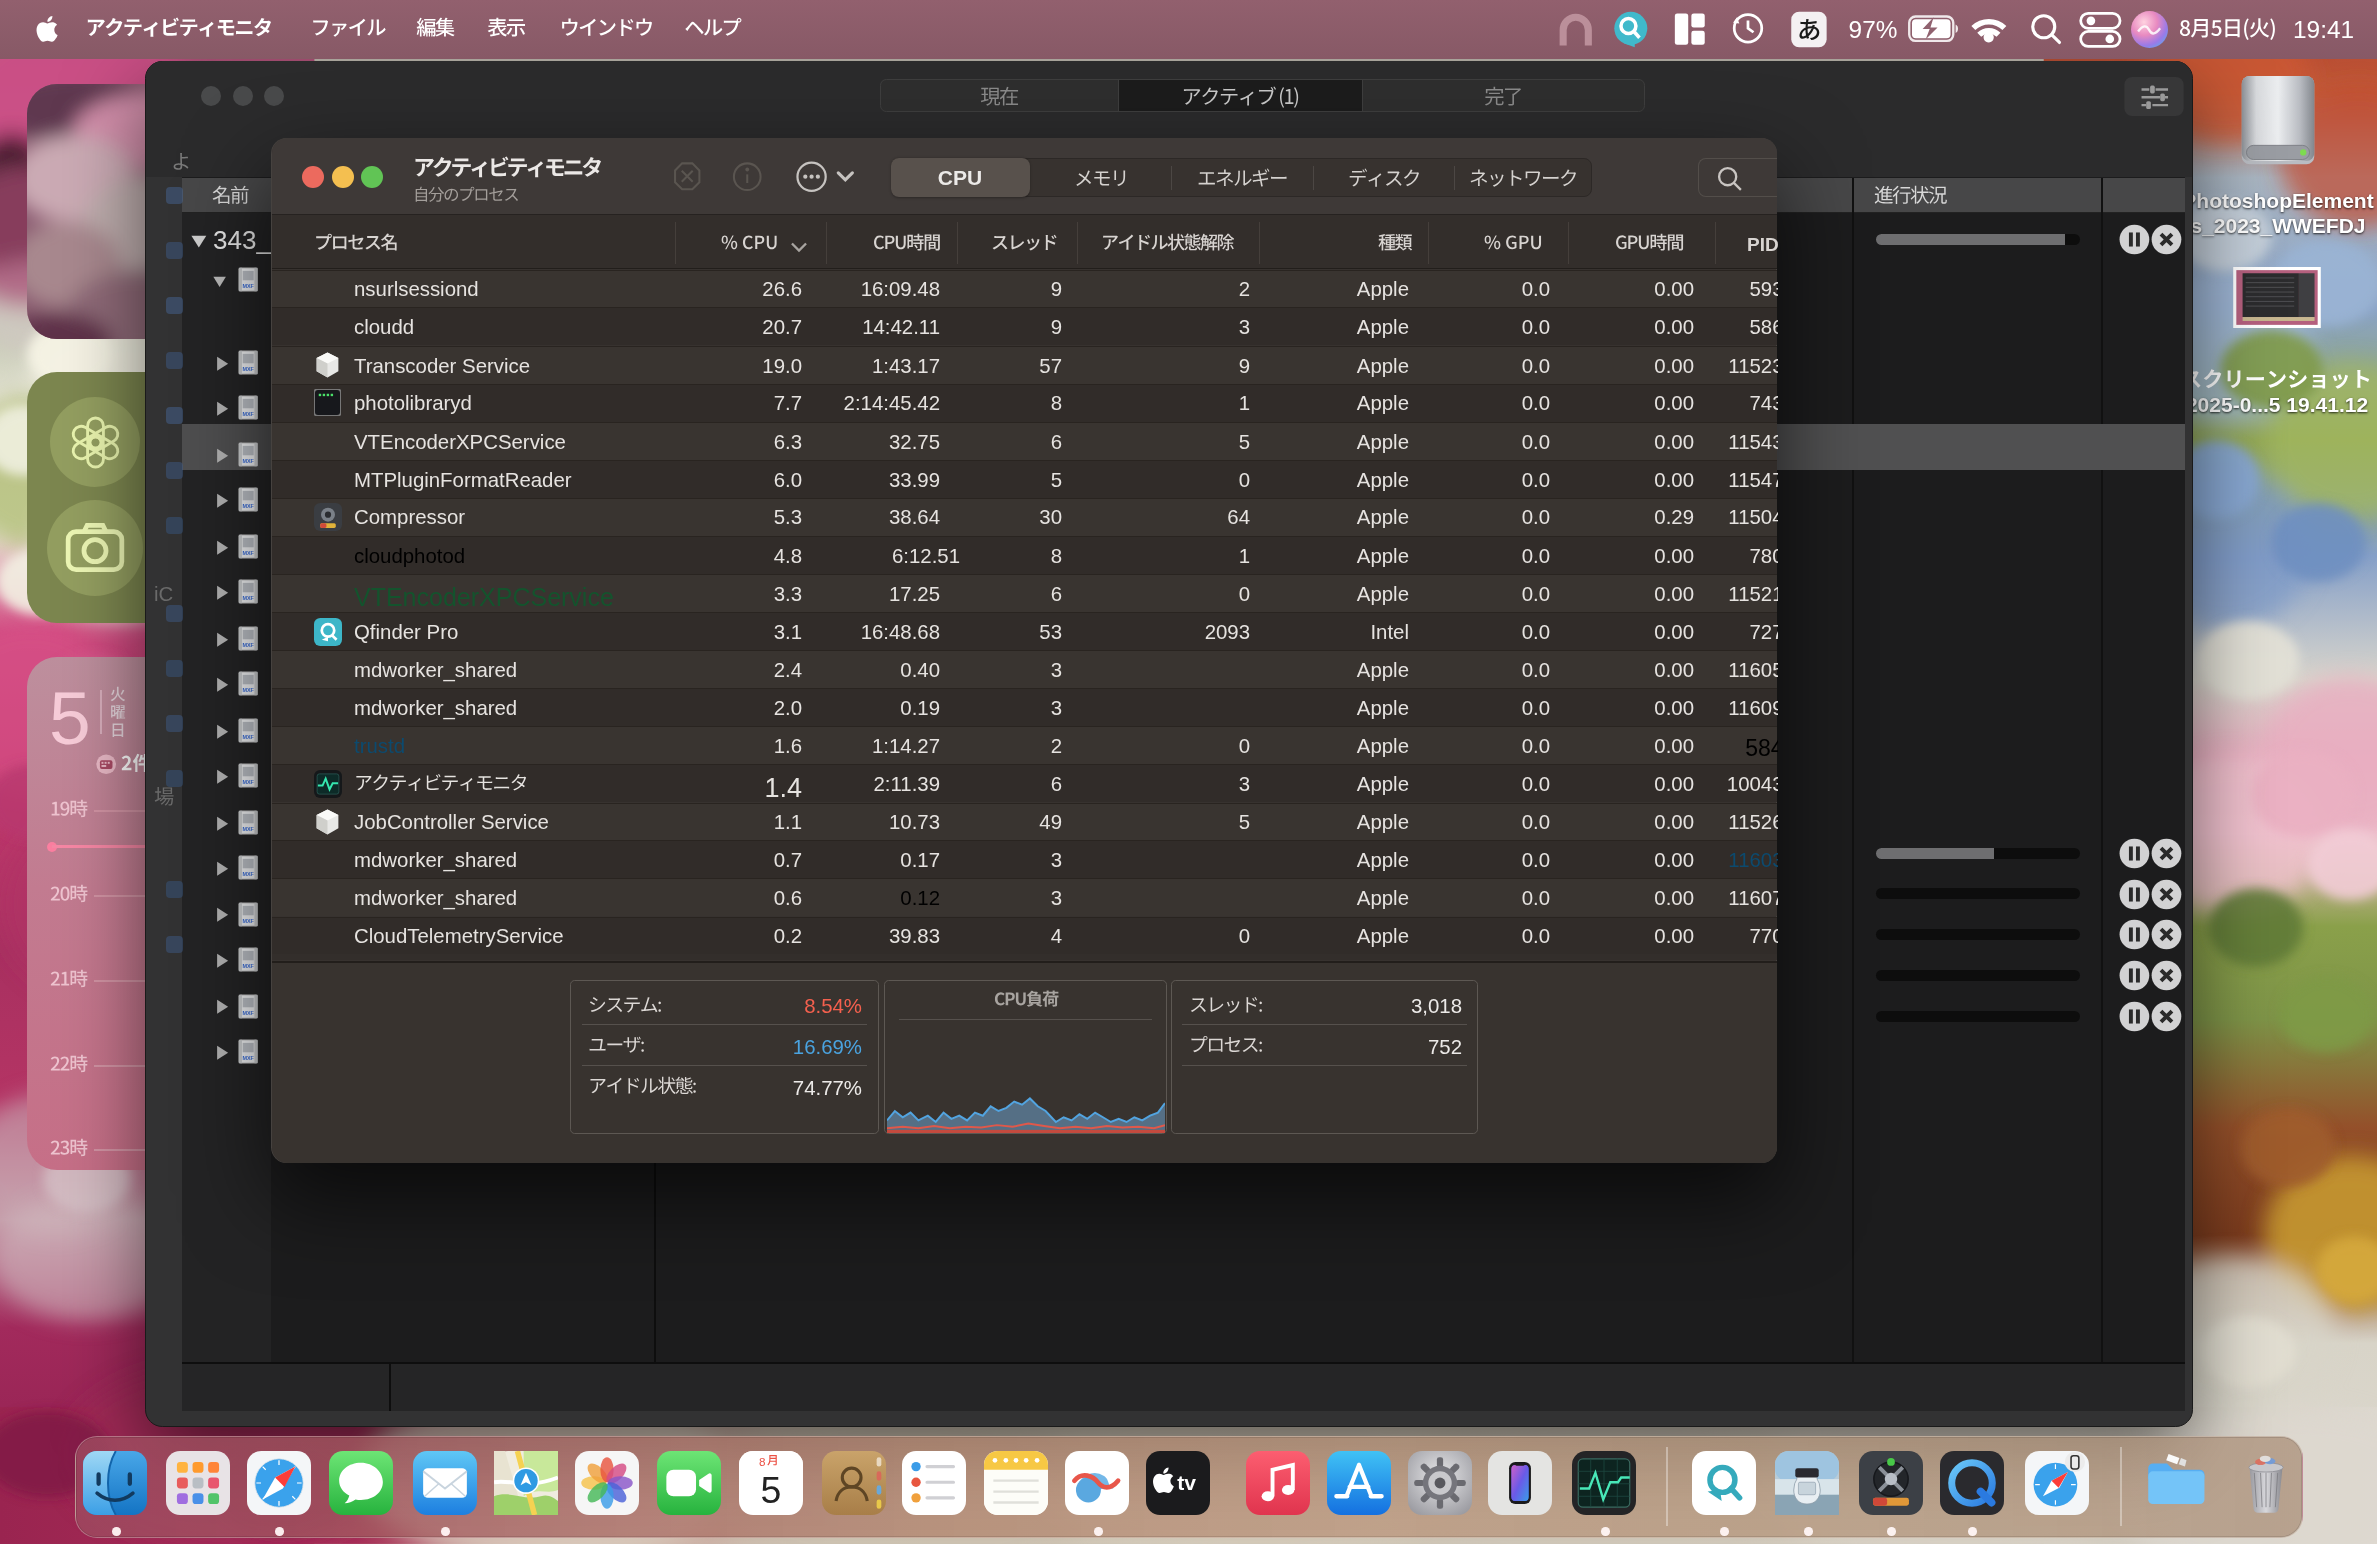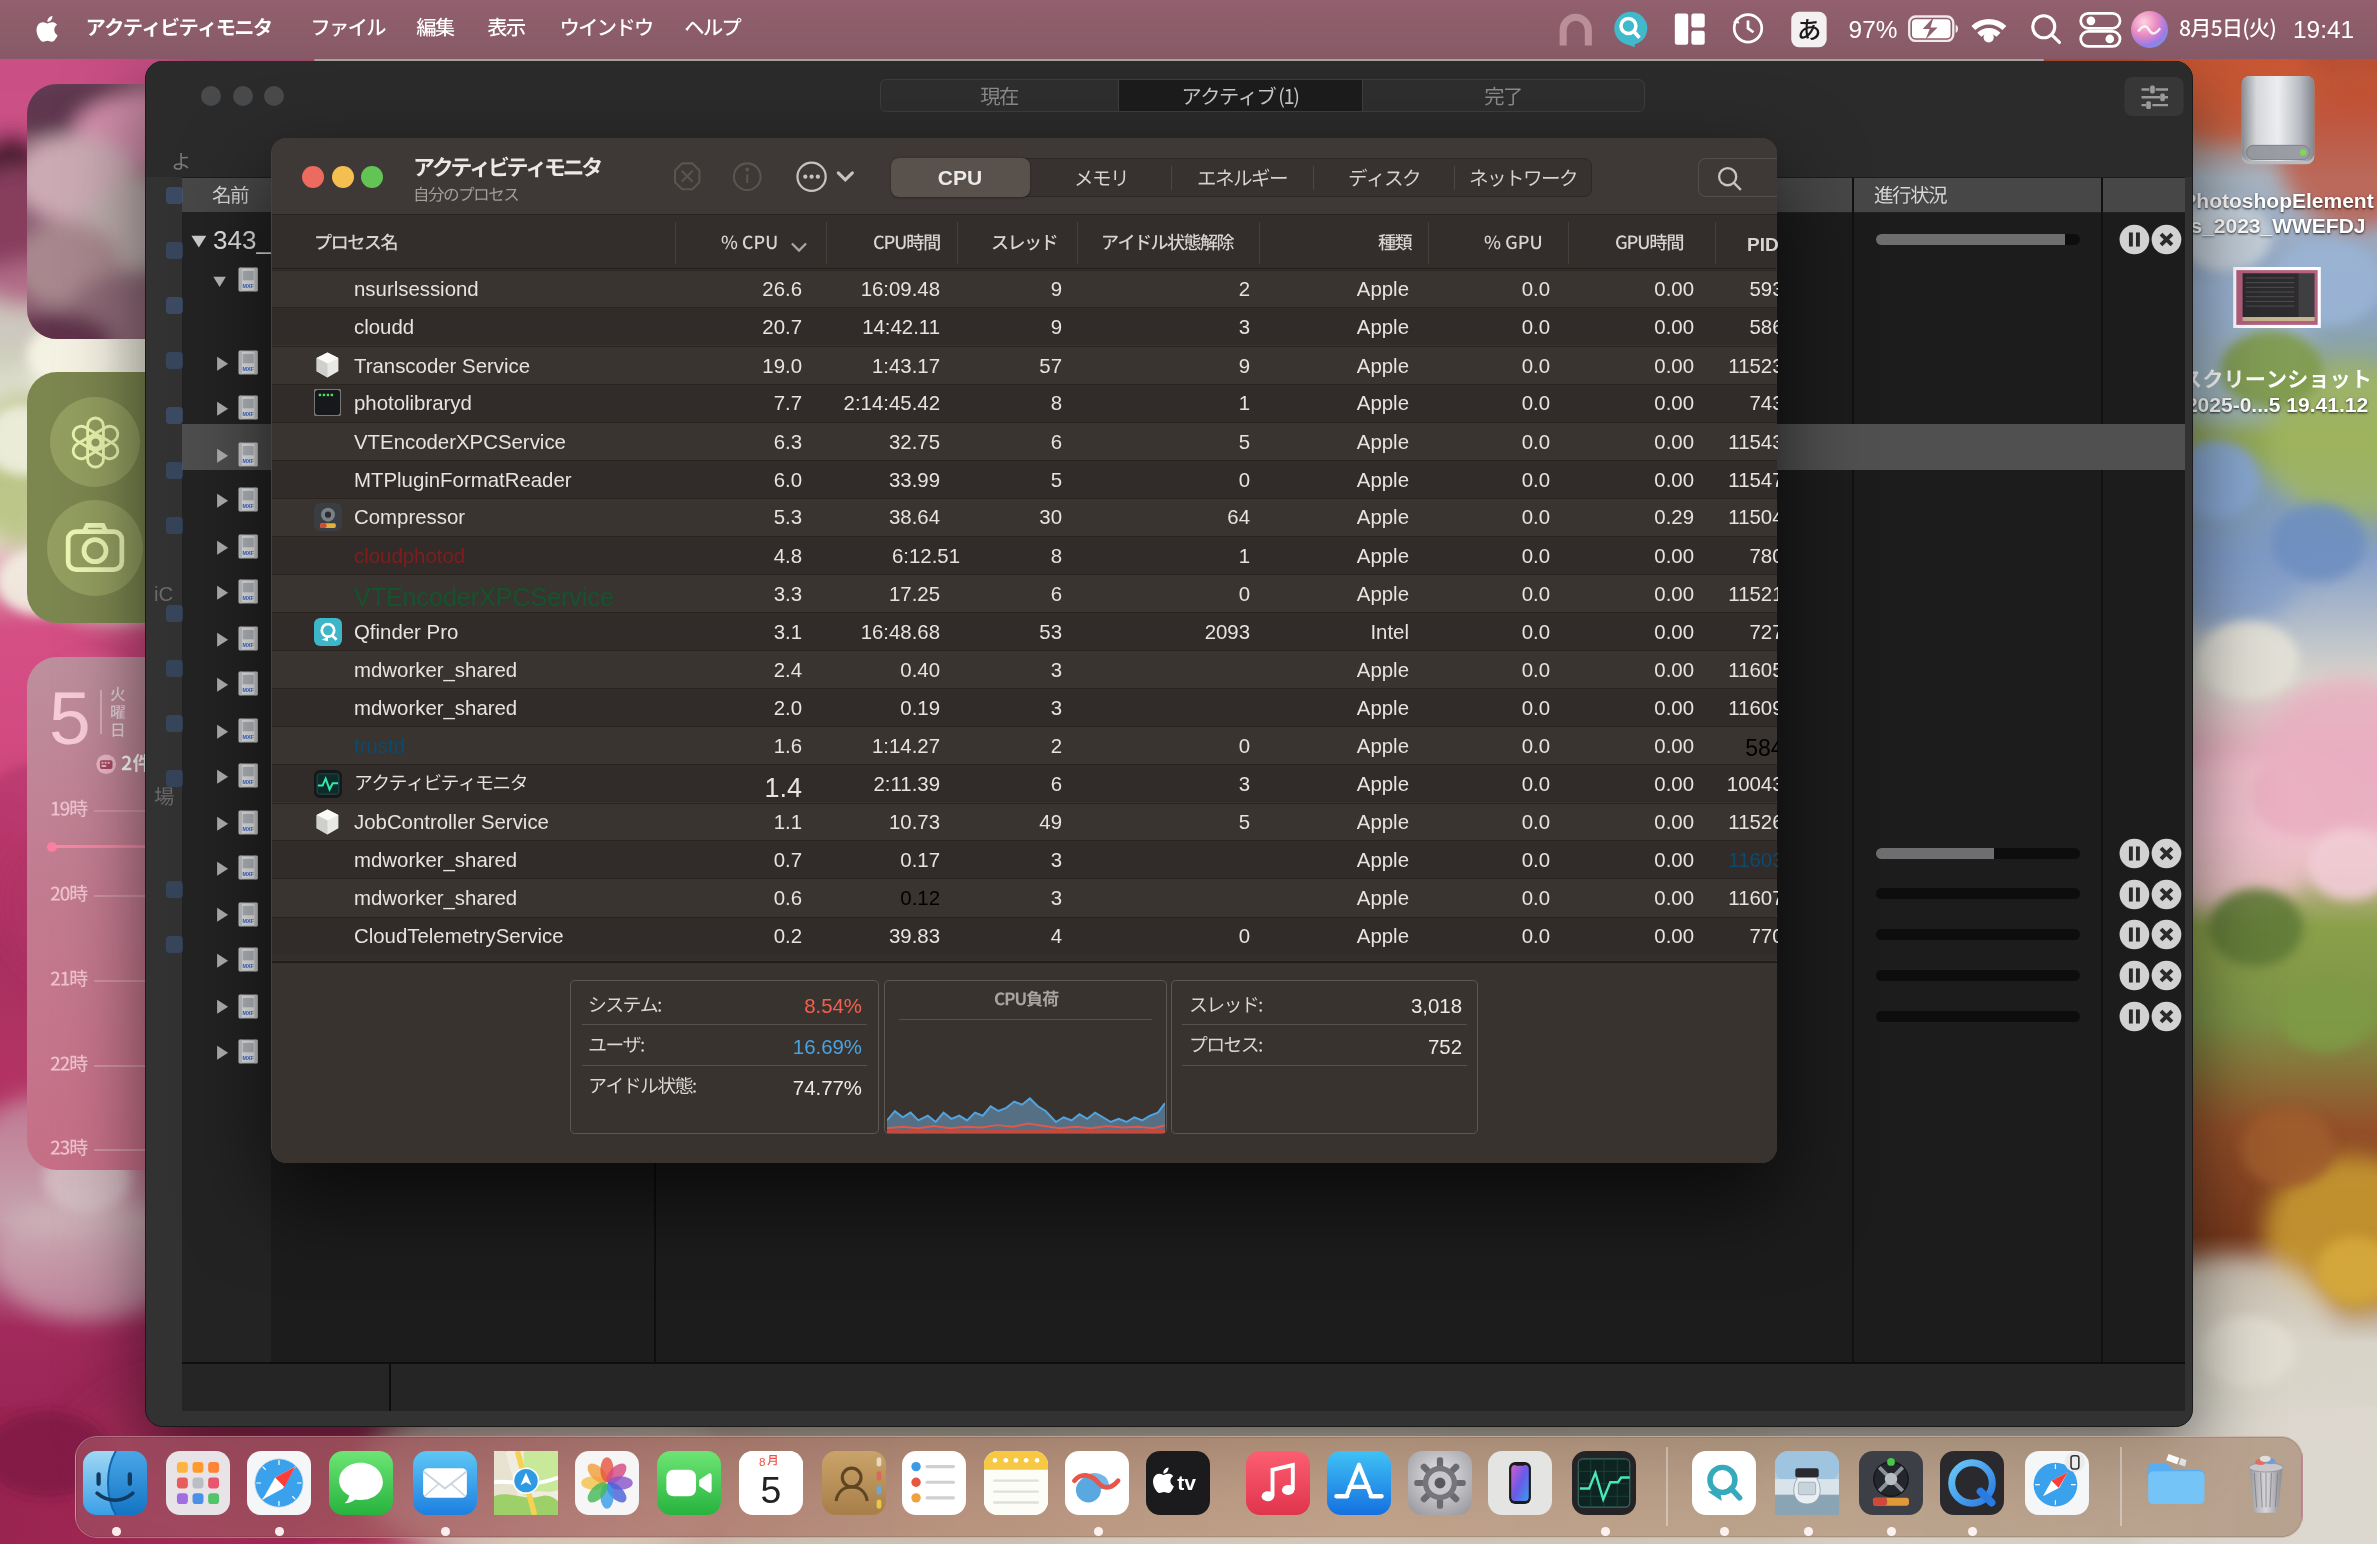--- a/index.html
+++ b/index.html
@@ -853,21 +853,21 @@
 <div class="t" style="left:940px;top:506px;font-size:20.4px;color:#e6e3e0;transform:translateX(-100%)">38.64</div>
 <div class="t" style="left:1062px;top:506px;font-size:20.4px;color:#e6e3e0;transform:translateX(-100%)">30</div>
 <div class="t" style="left:1250px;top:506px;font-size:20.4px;color:#e6e3e0;transform:translateX(-100%)">64</div>
 <div class="t" style="left:1409px;top:506px;font-size:20.4px;color:#e6e3e0;transform:translateX(-100%)">Apple</div>
 <div class="t" style="left:1550px;top:506px;font-size:20.4px;color:#e6e3e0;transform:translateX(-100%)">0.0</div>
 <div class="t" style="left:1694px;top:506px;font-size:20.4px;color:#e6e3e0;transform:translateX(-100%)">0.29</div>
 <div class="abs" style="left:1714px;top:506px;width:64px;height:28px;overflow:hidden">
     <span class="abs" style="right:-5.5px;top:0;font-size:20.4px;color:#e6e3e0;white-space:nowrap">11504</span>
   </div>
 <div class="abs" style="left:272px;top:536px;width:1505px;height:38px;background:#312c29;border-top:0.8px solid #292420"></div>
-<div class="t" style="left:354px;top:545px;font-size:20.4px;color:#7f1d1d">cloudphotod</div>
+<div class="t" style="left:354px;top:545px;font-size:20.4px;color:#000000">cloudphotod</div>
 <div class="t" style="left:802px;top:545px;font-size:20.4px;color:#e6e3e0;transform:translateX(-100%)">4.8</div>
 <div class="t" style="left:960px;top:545px;font-size:20.4px;color:#e6e3e0;transform:translateX(-100%)">6:12.51</div>
 <div class="t" style="left:1062px;top:545px;font-size:20.4px;color:#e6e3e0;transform:translateX(-100%)">8</div>
 <div class="t" style="left:1250px;top:545px;font-size:20.4px;color:#e6e3e0;transform:translateX(-100%)">1</div>
 <div class="t" style="left:1409px;top:545px;font-size:20.4px;color:#e6e3e0;transform:translateX(-100%)">Apple</div>
 <div class="t" style="left:1550px;top:545px;font-size:20.4px;color:#e6e3e0;transform:translateX(-100%)">0.0</div>
 <div class="t" style="left:1694px;top:545px;font-size:20.4px;color:#e6e3e0;transform:translateX(-100%)">0.00</div>
 <div class="abs" style="left:1714px;top:545px;width:64px;height:28px;overflow:hidden">
     <span class="abs" style="right:-5.5px;top:0;font-size:20.4px;color:#e6e3e0;white-space:nowrap">780</span>
   </div>

